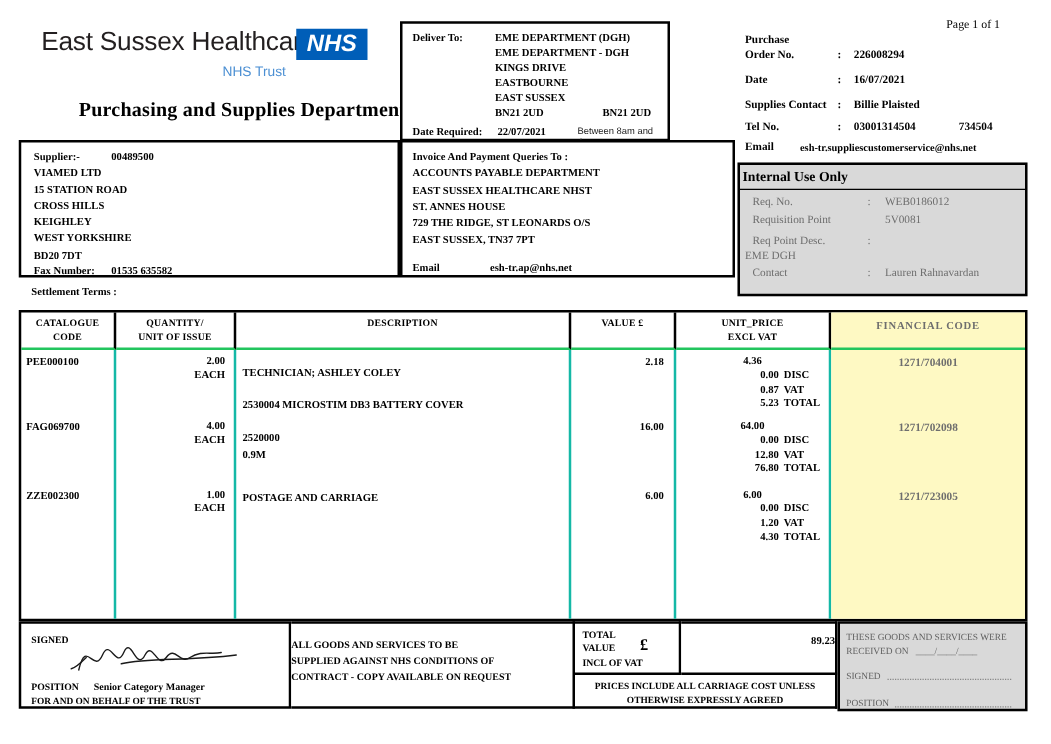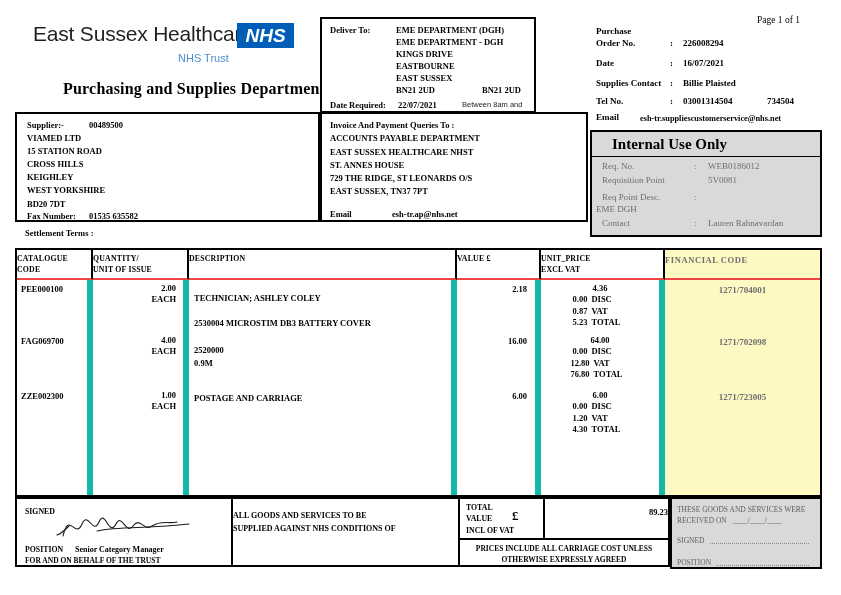--- a/index.html
+++ b/index.html
@@ -16,46 +16,46 @@
            font-family:"Liberation Sans",sans-serif;font-weight:700;font-style:italic;font-size:19px}
   .trust{font-family:"Liberation Sans",sans-serif;font-size:11px;color:#4b8fd3}
   .dept-title{font-size:16px;font-weight:700;letter-spacing:0.2px}
   .pageno{font-size:9.5px;font-weight:400}
 
   
   .panel{border:2px solid #000;background:#fff}
   .gray-panel{background:#d9d9d9;border:2px solid #000}
 
   
-  .ib-title{font-size:15px;font-weight:700;padding:4px 0 3px 20px;border-bottom:1.5px solid #000}
+  .ib-title{font-size:11px;font-weight:700;padding:4px 0 3px 2px;border-bottom:1.5px solid #000}
   .ib-row{display:flex;padding-left:10px;margin-top:4px;font-size:9px;color:#6e6e6e}
   .ib-l{width:92px}
   .ib-c{width:14px}
   .ib-flush{padding-left:4px}
 
   
   .po-table{left:15px;top:248px;width:807px;height:249px;border:2px solid #000;display:grid;
             grid-template-columns:76px 96px 268px 84px 124px 1fr;grid-template-rows:30px 1fr}
-  .hc{border-right:2px solid #000;border-bottom:2px solid #ef4444;text-align:left;font-size:7.8px;
+  .hc{border-right:2px solid #000;border-bottom:2px solid #22c55e;text-align:center;font-size:7.8px;
       font-weight:700;padding-top:3px;white-space:pre-line;line-height:11px;letter-spacing:0.2px}
   .hc.last{border-right:none}
   .hc.fin,.bc.fin{background:#fef9c3;color:#6e6e6e;font-weight:700}
   .hc.fin{font-size:8.5px;letter-spacing:0.6px;padding-top:5px}
-  .bc{border-right:6px solid #14b8a6;font-size:8.5px;font-weight:700;line-height:12.5px}
+  .bc{border-right:2px solid #14b8a6;font-size:8.5px;font-weight:700;line-height:12.5px}
   .bc.last{border-right:none}
   .blk1{height:52px}
   .blk2{height:55px}
   .blk3{height:106px}
   .code-blk{padding:3px 0 0 4px}
   .qty-blk{text-align:right;padding:3px 7px 0 0;line-height:10.5px}
   .desc-blk{padding:12px 0 0 5px}
   .desc-blk.tight{padding-top:5px}
   .price-blk{text-align:right;padding:3px 8px 0 0}
   .vmain{text-align:center;padding-top:3px;line-height:11px}
-  .vline{display:flex;justify-content:center;line-height:11.5px}
+  .vline{display:flex;justify-content:flex-end;line-height:11.5px}
   .vnum{text-align:right}
   .vlab{width:36px;text-align:left;margin-left:4px}
   .fin-blk{text-align:center;padding-top:4px;font-size:9px}
 
   
   .cell{border:2px solid #000;background:#fff}
   .noleft{border-left:none}
   .notop{border-top:none}
   .cond{font-size:8px;font-weight:700;text-align:left;line-height:13px;padding-top:10px}
   .carriage{font-size:7.5px;font-weight:700;text-align:center;line-height:11px;padding-top:3px}
@@ -283,20 +283,21 @@
     </g>
   </svg>
   <span class="abs small-lab" style="left:8px;top:46px">POSITION</span>
   <span class="abs" style="left:58px;top:46px;font-size:8px;font-weight:700">Senior Category Manager</span>
   <span class="abs" style="left:8px;top:57px;font-size:7.5px;font-weight:700">FOR AND ON BEHALF OF THE TRUST</span>
 </div>
 
 <div class="abs cell noleft cond" style="left:233px;top:497px;width:227px;height:70px">
   <div>ALL GOODS AND SERVICES TO BE</div>
   <div>SUPPLIED AGAINST NHS CONDITIONS OF</div>
+  <div>CONTRACT - COPY AVAILABLE ON REQUEST</div>
 </div>
 
 <div class="abs cell noleft" style="left:460px;top:497px;width:85px;height:43px">
   <span class="abs small-lab" style="left:6px;top:4px">TOTAL</span>
   <span class="abs small-lab" style="left:6px;top:15px">VALUE</span>
   <span class="abs pound" style="left:52px;top:9px">£</span>
   <span class="abs small-lab" style="left:6px;top:27px">INCL OF VAT</span>
 </div>
 
 <div class="abs cell noleft" style="left:545px;top:497px;width:125px;height:43px;text-align:right">

